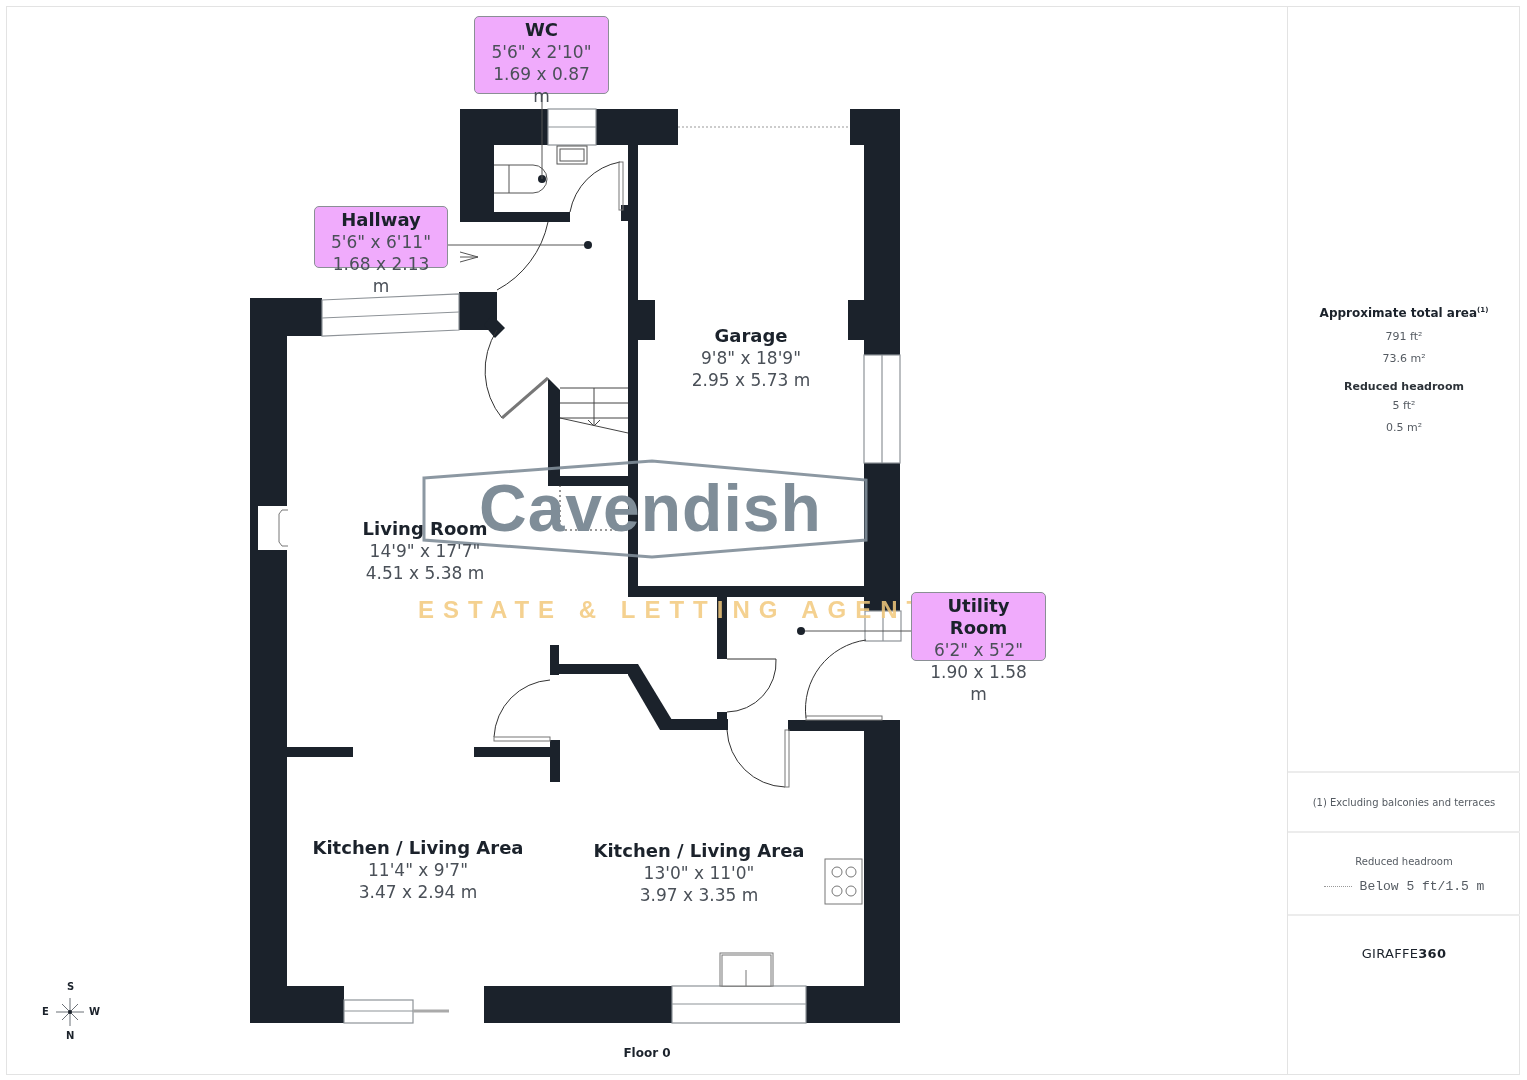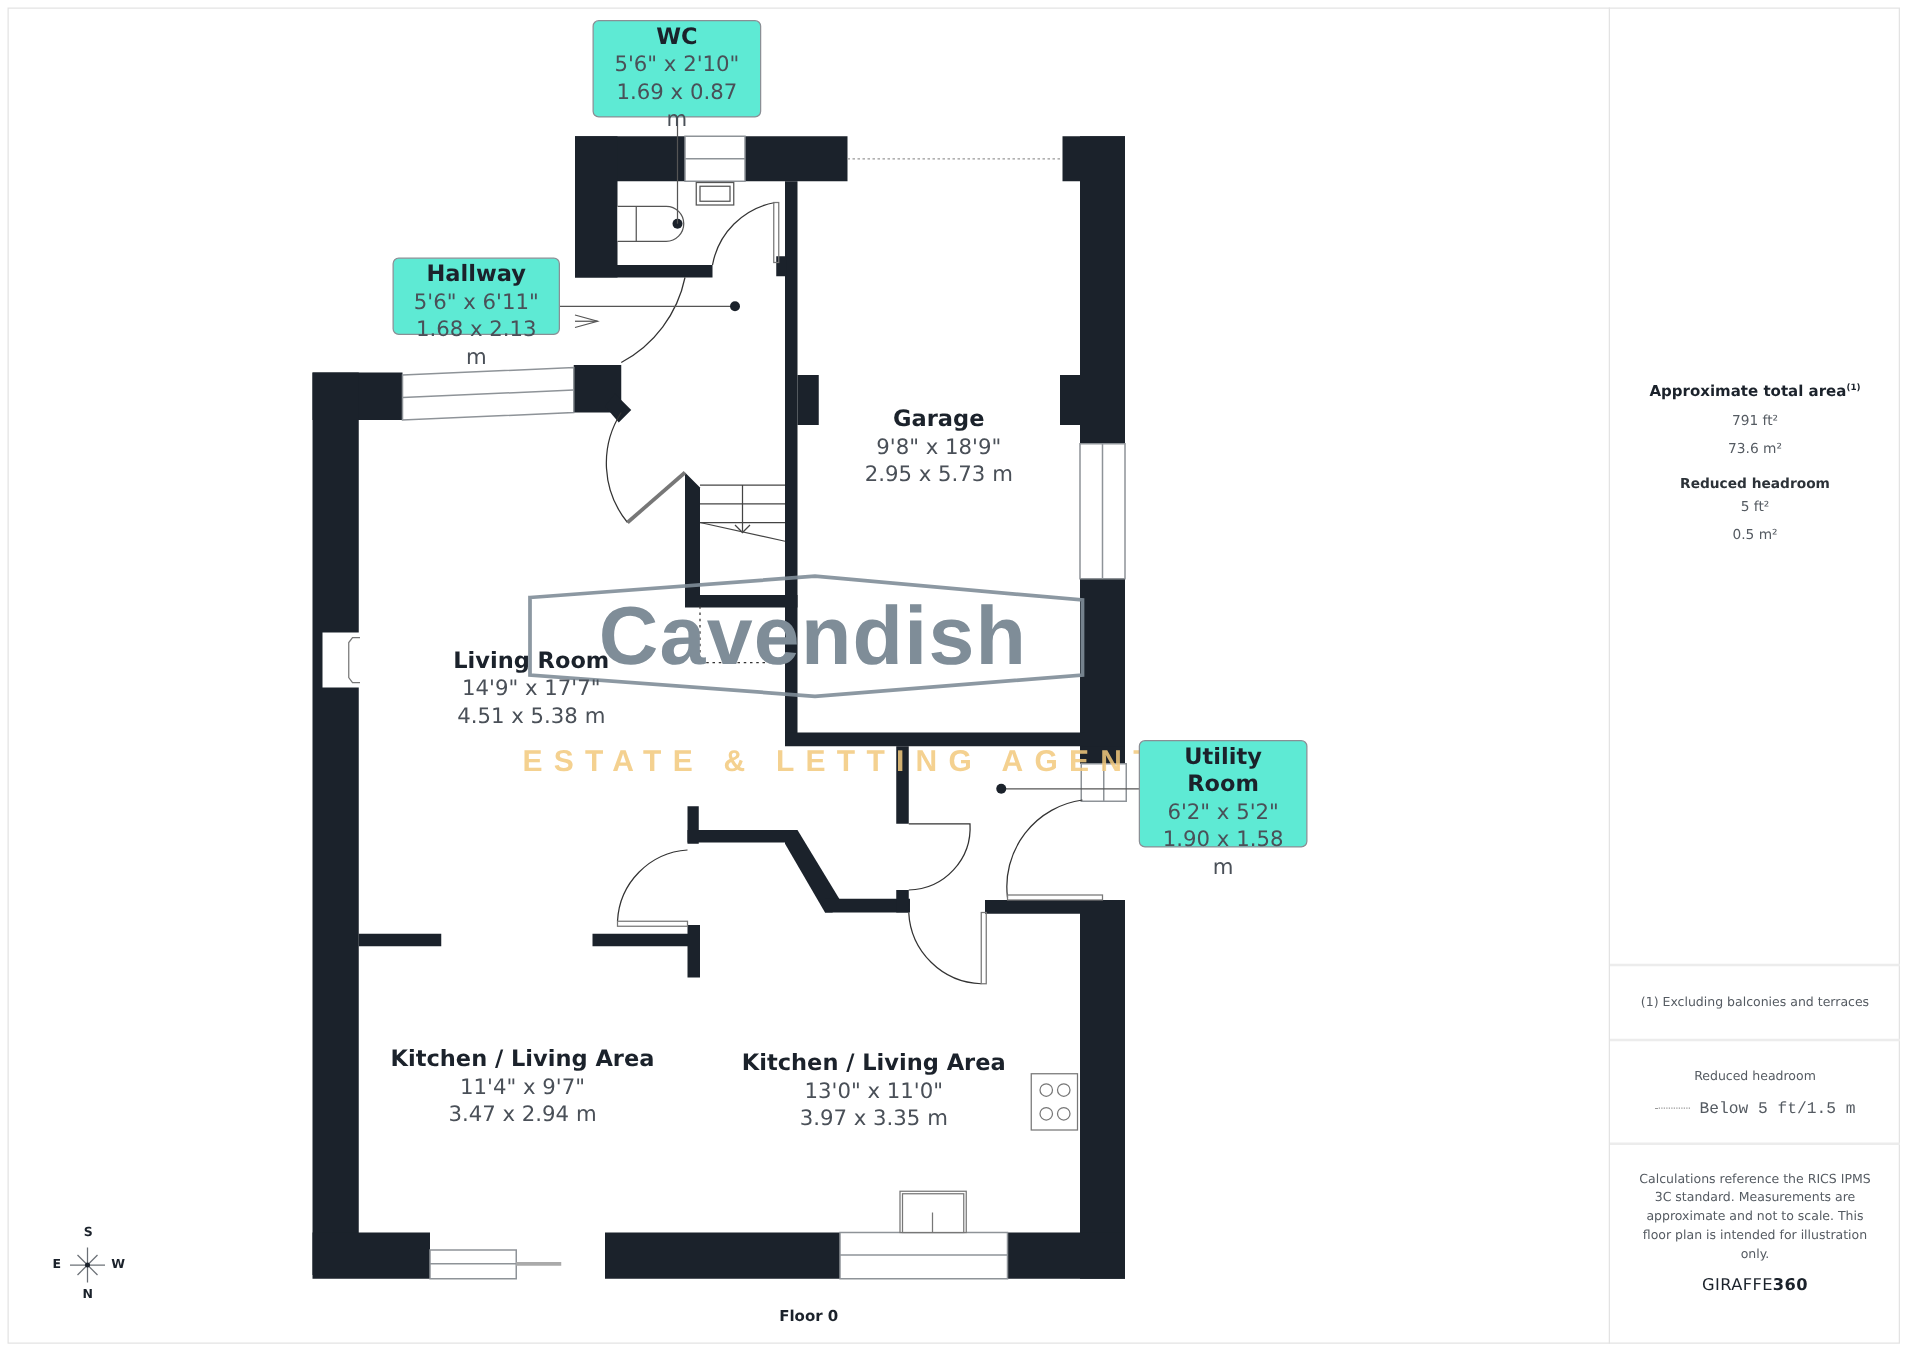--- a/index.html
+++ b/index.html
@@ -5,21 +5,21 @@
   html, body { margin: 0; padding: 0; background: #ffffff; }
   body { width: 1527px; height: 1080px; position: relative; overflow: hidden;
          font-family: "DejaVu Sans", "Liberation Sans", sans-serif; color: #1b222b; }
   .frame { position: absolute; left: 6px; top: 6px; width: 1514px; height: 1069px;
            border: 1px solid #e3e3e3; box-sizing: border-box; }
   .divider-v { position: absolute; left: 1287px; top: 6px; width: 1px; height: 1069px; background: #e3e3e3; }
   .plan { position: absolute; left: 0; top: 0; width: 1287px; height: 1080px; }
   .room-label { position: absolute; text-align: center; white-space: nowrap; transform: translateX(-50%); }
   .room-name { font-weight: bold; font-size: 18px; color: #1b222b; line-height: 22px; }
   .room-dim { font-size: 17px; color: #4a5058; line-height: 22px; }
-  .callout { position: absolute; border: 1.2px solid #8a8f95; border-radius: 5px; background: #5eead4;
+  .callout { position: absolute; border: 1.2px solid #8a8f95; border-radius: 5px; background: #f0abfc;
              text-align: center; box-sizing: border-box; padding: 2px 8px; }
   .floor-label { position: absolute; left: 647px; top: 1046px; transform: translateX(-50%);
                  font-weight: bold; font-size: 12px; color: #1b222b; }
   .compass { position: absolute; left: 38px; top: 980px; width: 66px; height: 66px; }
   .compass span { position: absolute; font-size: 10px; font-weight: bold; color: #1b222b; }
   .watermark-brand { position: absolute; left: 479px; top: 470px; font-family: "Liberation Sans", sans-serif;
                      font-weight: bold; font-size: 66px; color: #7f8d98; letter-spacing: 1px; }
   .watermark-tag { position: absolute; left: 418px; top: 596px; font-family: "Liberation Sans", sans-serif;
                    font-weight: bold; font-size: 24px; color: #f3c97d; letter-spacing: 9px; opacity: 0.85; }
   .side { position: absolute; left: 1288px; top: 6px; width: 232px; height: 885px; }
@@ -187,21 +187,21 @@
   <div class="room-dim">9'8" x 18'9"</div>
   <div class="room-dim">2.95 x 5.73 m</div>
 </div>
 
 <div class="room-label" style="left:425px; top:518px;">
   <div class="room-name">Living Room</div>
   <div class="room-dim">14'9" x 17'7"</div>
   <div class="room-dim">4.51 x 5.38 m</div>
 </div>
 
-<div class="callout" style="left:911px; top:592px; width:135px; height:86px;">
+<div class="callout" style="left:911px; top:592px; width:135px; height:69px;">
   <div class="room-name">Utility Room</div>
   <div class="room-dim">6'2" x 5'2"</div>
   <div class="room-dim">1.90 x 1.58 m</div>
 </div>
 
 <div class="room-label" style="left:418px; top:837px;">
   <div class="room-name">Kitchen / Living Area</div>
   <div class="room-dim">11'4" x 9'7"</div>
   <div class="room-dim">3.47 x 2.94 m</div>
 </div>
@@ -250,16 +250,15 @@
   <div class="side-hr" style="top:825px;"></div>
   <div class="side-section" style="top:848px;">
     <div class="side-note">Reduced headroom</div>
     <div class="legend-row">
       <span class="legend-line"></span><span>Below 5 ft/1.5 m</span>
     </div>
   </div>
 
   <div class="side-hr" style="top:908px;"></div>
   <div class="side-section" style="top:930px; padding: 0 22px; box-sizing: border-box;">
-    <div class="side-note">Calculations reference the RICS IPMS 3C standard. Measurements are approximate and not to scale. This floor plan is intended for illustration only.</div>
     <div class="brand"><span>GIRAFFE</span><b>360</b></div>
   </div>
 </div>
 
 </body></html>

